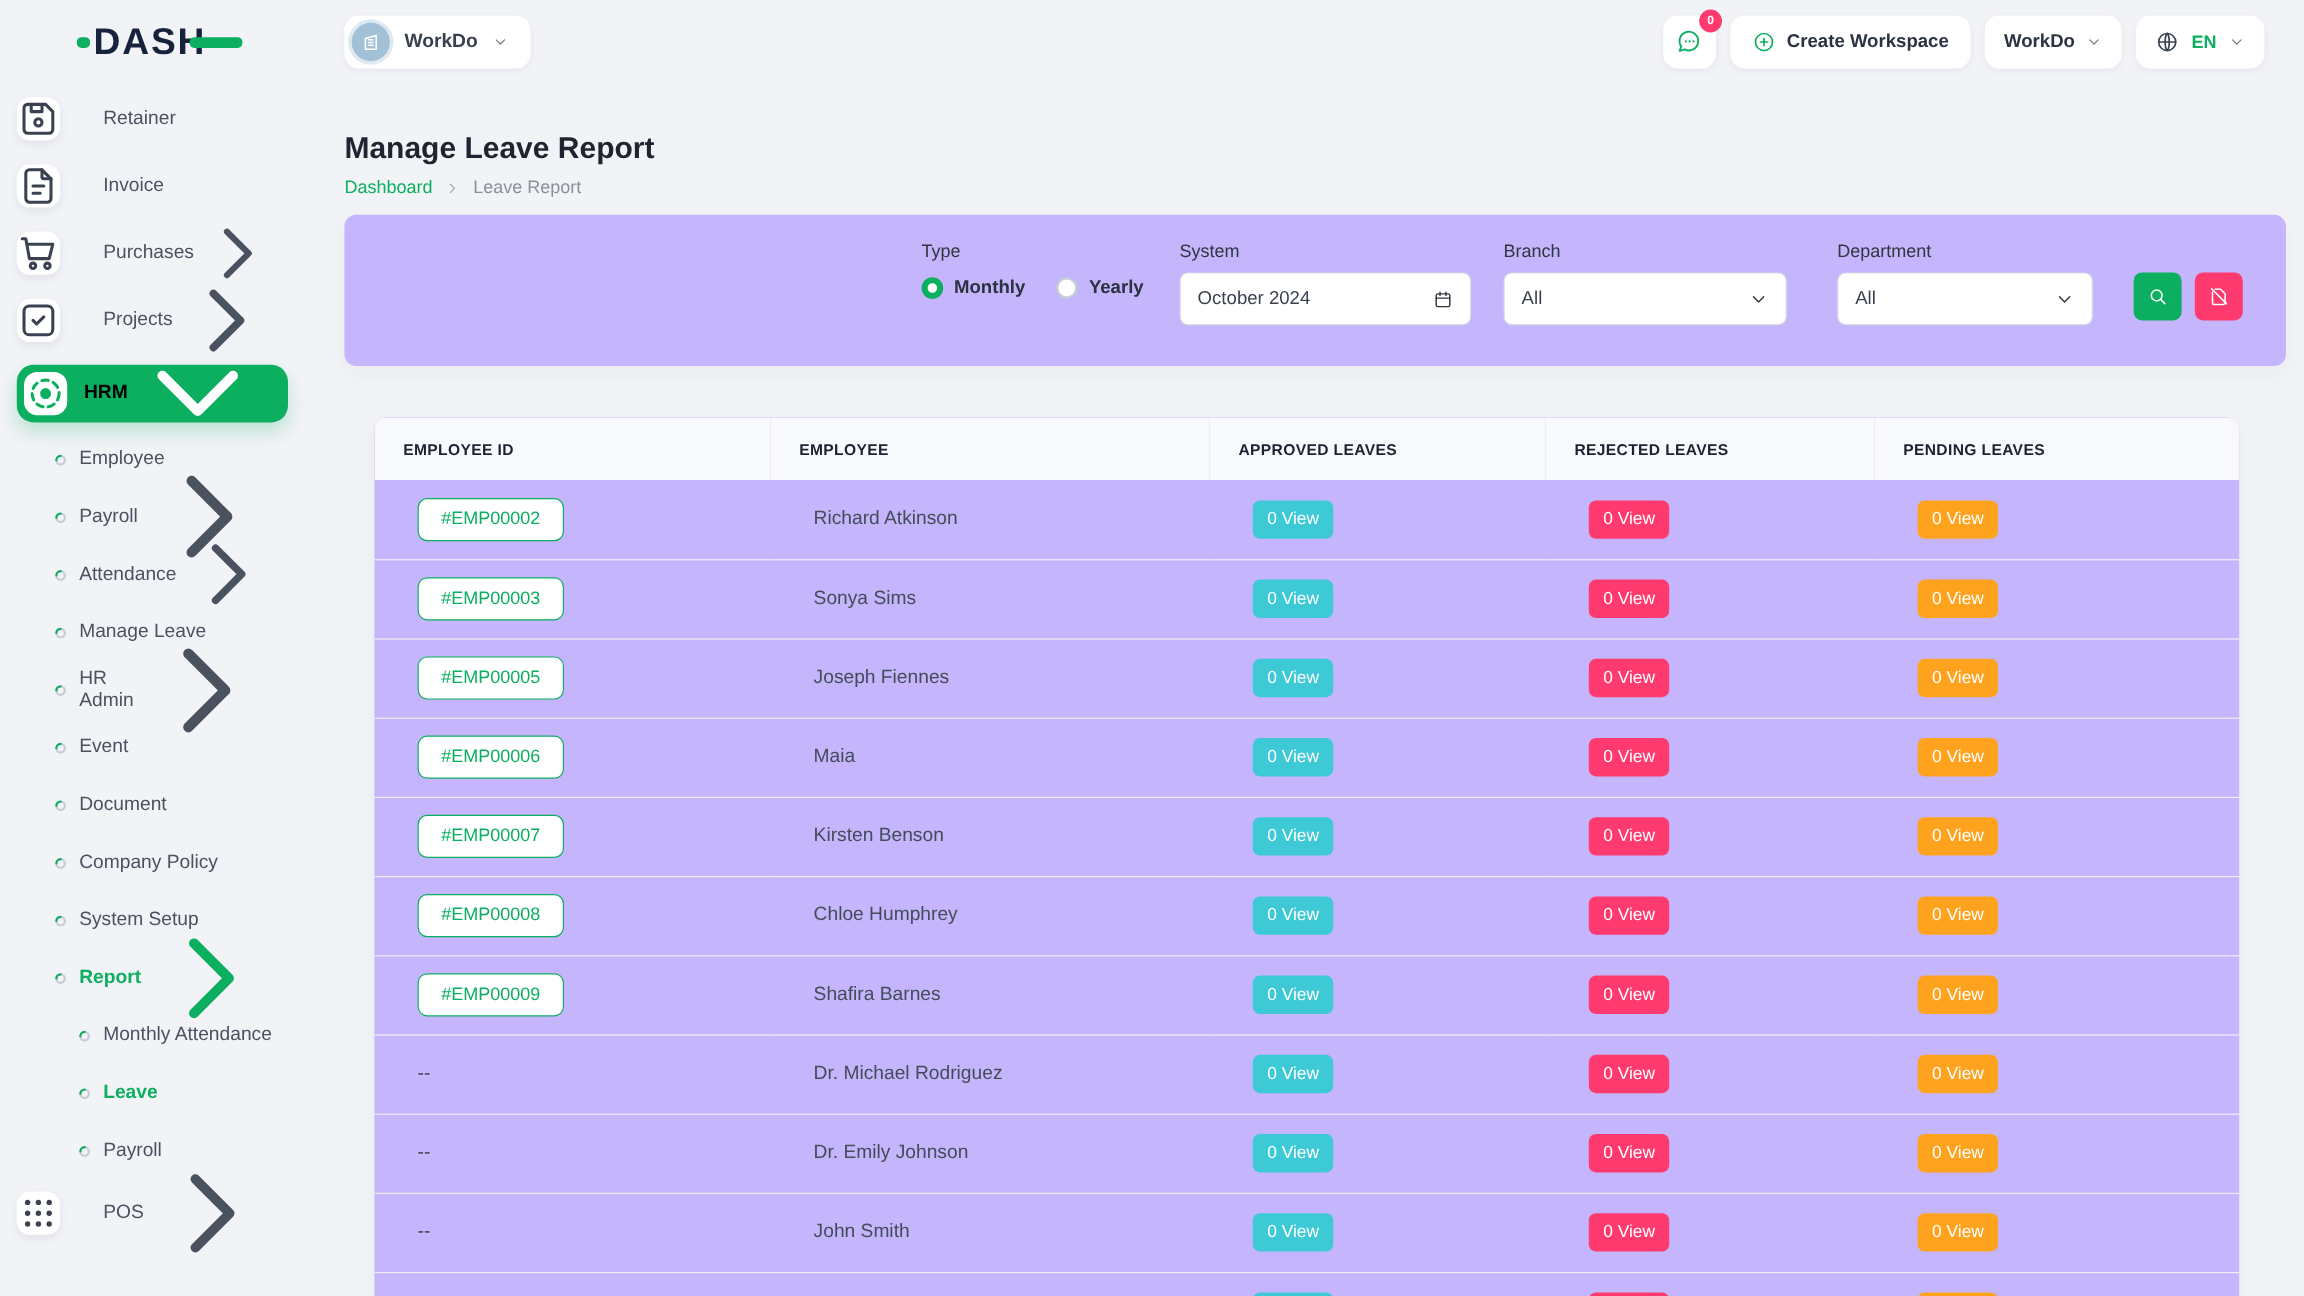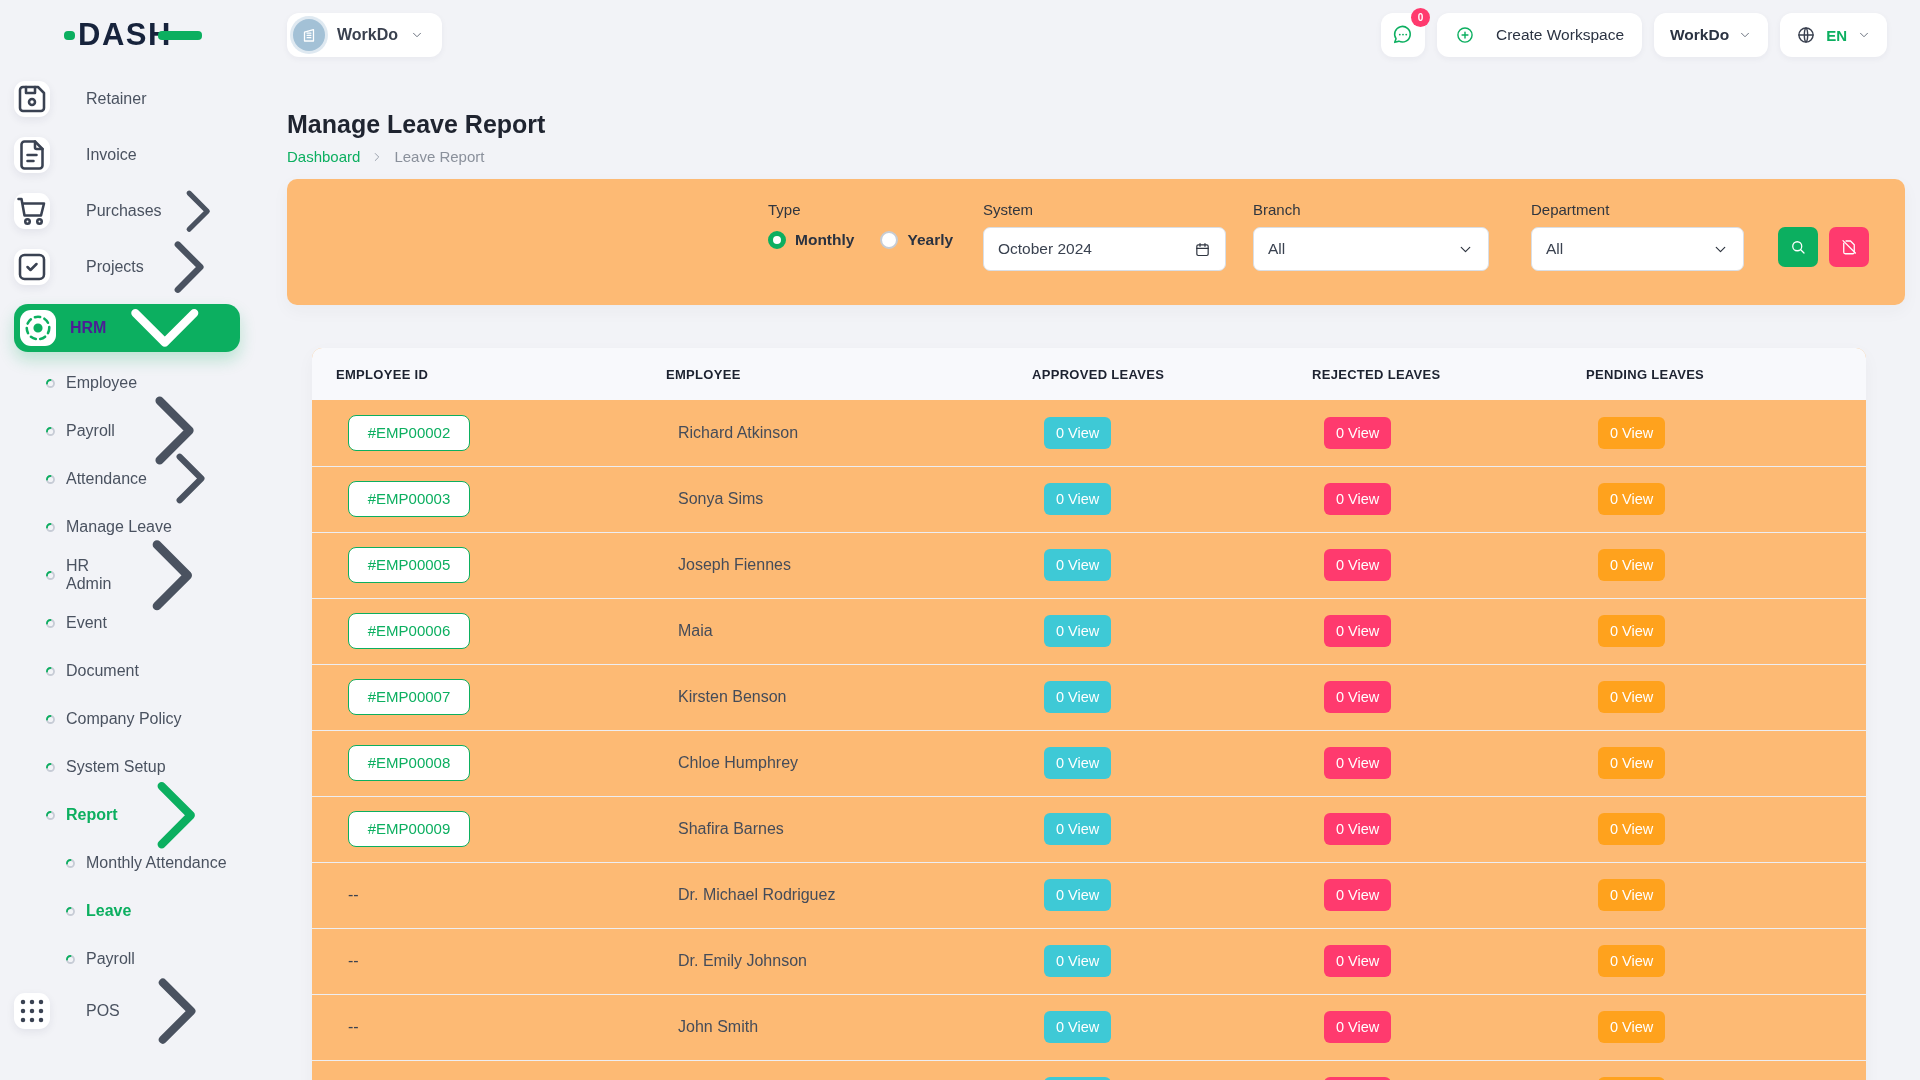--- a/index.html
+++ b/index.html
@@ -28,59 +28,59 @@
   .nav-item .chev svg { width:14px; height:14px; }
   .nav-item.level-sub, .nav-item.level-subsub { height:30px; }
   .nav-item.level-sub { padding-left:30px; }
   .nav-item.level-subsub { padding-left:50px; }
   .bullet { width:13px; height:13px; flex:0 0 auto; display:flex; }
   .bullet svg { width:13px; height:13px; }
   .nav-item.level-sub .nav-label, .nav-item.level-subsub .nav-label { margin-left:9px; }
   .nav-item.active-pill { background:var(--primary); border-radius:14px; height:48px; margin:6px 20px 16px 14px; padding:0 16px 0 6px;
       box-shadow:0 8px 16px rgba(12,175,96,.24); }
   .nav-item.active-pill .icon-box { color:var(--primary); box-shadow:none; }
-  .nav-item.active-pill .nav-label { color:#4c1d95; font-weight:700; margin-left:14px; }
+  .nav-item.active-pill .nav-label { color:#000000; font-weight:700; margin-left:14px; }
   .nav-item.active-pill .chev { color:#fff; }
   .nav-item.active-green .nav-label { color:var(--primary); font-weight:600; }
   .nav-item.active-green .chev { color:var(--primary); }
 
   
   .topbar { position:absolute; left:260px; right:0; top:0; height:70px; display:flex; align-items:center;
             padding:0 33px 0 27px; }
   .pill { background:#fff; border-radius:12px; height:44px; display:flex; align-items:center;
           box-shadow:0 2px 6px rgba(38,44,71,.05); cursor:pointer; }
   .ws-pill { padding:0 18px 0 6px; gap:12px; }
   .ws-avatar { width:32px; height:32px; border-radius:50%; background:#a3c1d6; display:flex; align-items:center; justify-content:center;
                color:#fff; box-shadow:0 0 0 3px rgba(163,193,214,.35); }
   .ws-avatar svg { width:18px; height:18px; }
   .ws-pill .ws-label { font-size:16px; font-weight:600; color:#39404e; }
   .topbar-right { margin-left:auto; display:flex; align-items:center; gap:12px; }
   .icon-pill { position:relative; width:44px; height:44px; justify-content:center; }
   .icon-pill svg { width:22px; height:22px; color:var(--primary); }
   .msg-badge { position:absolute; top:-5px; right:-5px; min-width:19px; height:19px; border-radius:10px;
                background:var(--danger); color:#fff; font-size:10px; font-weight:700;
                display:flex; align-items:center; justify-content:center; padding:0 4px; }
-  .create-pill { padding:0 18px; gap:21px; font-size:15.5px; font-weight:400; color:#2b3342; }
+  .create-pill { padding:0 18px; gap:9px; font-size:15.5px; font-weight:700; color:#2b3342; }
   .create-pill svg { width:20px; height:20px; color:var(--primary); }
   .apps-pill { padding:0 16px; gap:9px; font-size:15.5px; font-weight:600; color:#2b3342; }
   .lang-pill { padding:0 16px; gap:10px; }
   .lang-pill .lang-label { font-size:15px; font-weight:700; color:var(--primary); }
   .chev-sm { color:#6b7280; display:flex; }
   .chev-sm svg { width:14px; height:14px; }
 
   
   .main { position:absolute; left:260px; right:0; top:70px; bottom:0; padding:0 15px 0 27px; }
   .page-title { font-size:25px; font-weight:700; color:#1f2430; margin-top:40px; }
   .breadcrumb { display:flex; align-items:center; gap:10px; margin-top:9px; font-size:15px; }
   .breadcrumb .bc-home { color:var(--primary); cursor:pointer; }
   .breadcrumb .bc-sep { color:#9aa0ab; display:flex; }
   .breadcrumb .bc-sep svg { width:12px; height:12px; }
   .breadcrumb .bc-current { color:#8a909b; }
 
-  .card { background:#fdba74; border-radius:10px; box-shadow:0 6px 18px rgba(40,43,54,.04); }
+  .card { background:#c4b5fd; border-radius:10px; box-shadow:0 6px 18px rgba(40,43,54,.04); }
 
   
   .filter-card { margin-top:14px; height:126px; display:flex; justify-content:flex-end; align-items:flex-start;
                  padding:22px 36px 0 30px; }
   .fgroup { display:flex; flex-direction:column; }
   .fgroup .flabel { font-size:15px; color:#30363f; margin-bottom:9px; }
   .type-group { width:215px; }
   .radio-row { display:flex; align-items:center; gap:26px; margin-top:4px; }
   .radio-opt { display:flex; align-items:center; gap:9px; font-size:15.5px; font-weight:600; color:#2a3240; cursor:pointer; }
   .radio { width:18px; height:18px; border-radius:50%; background:#fff; }

